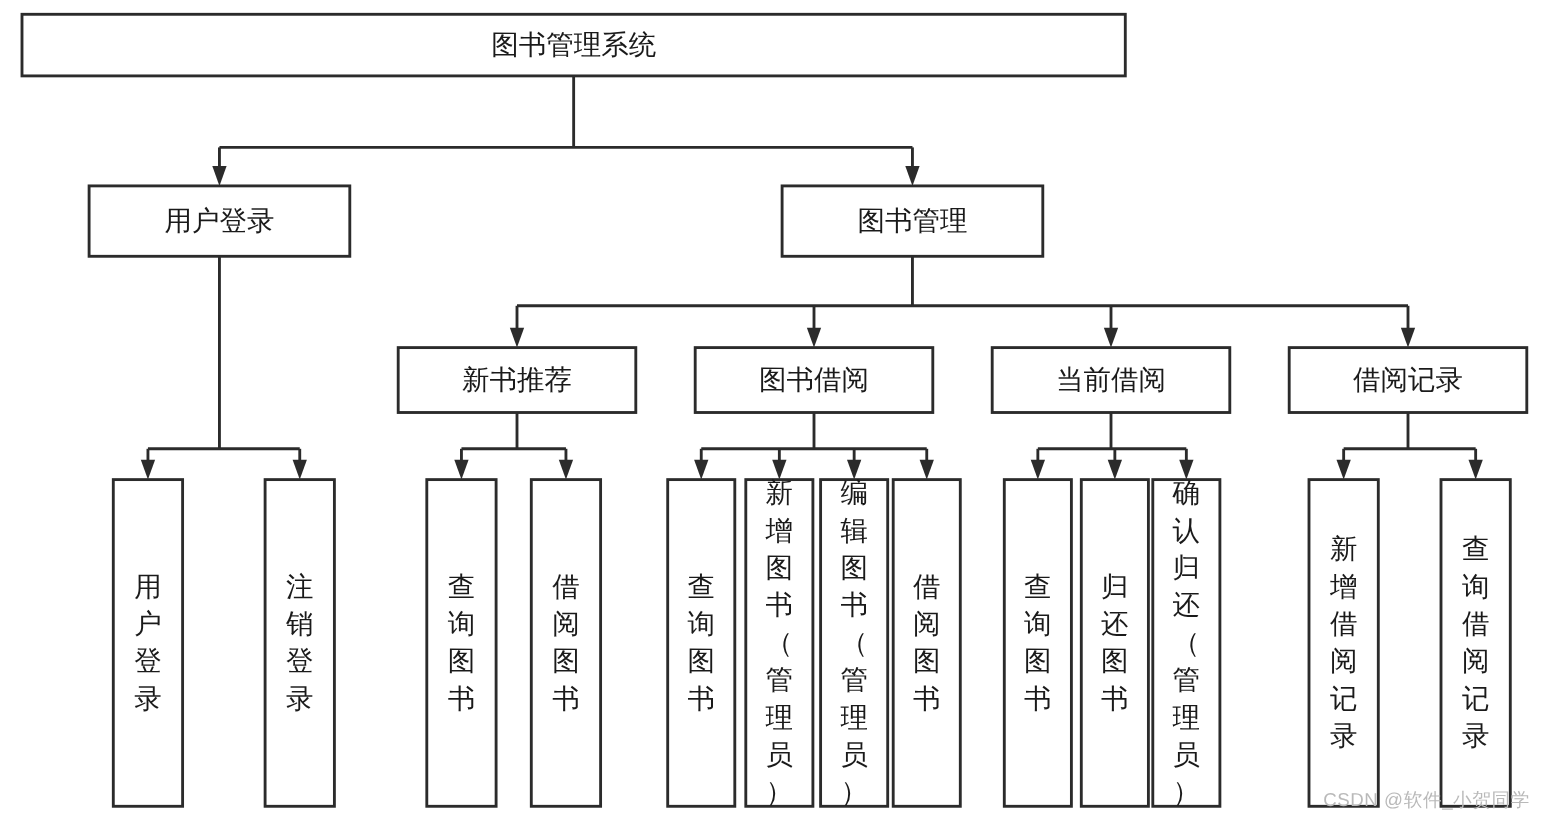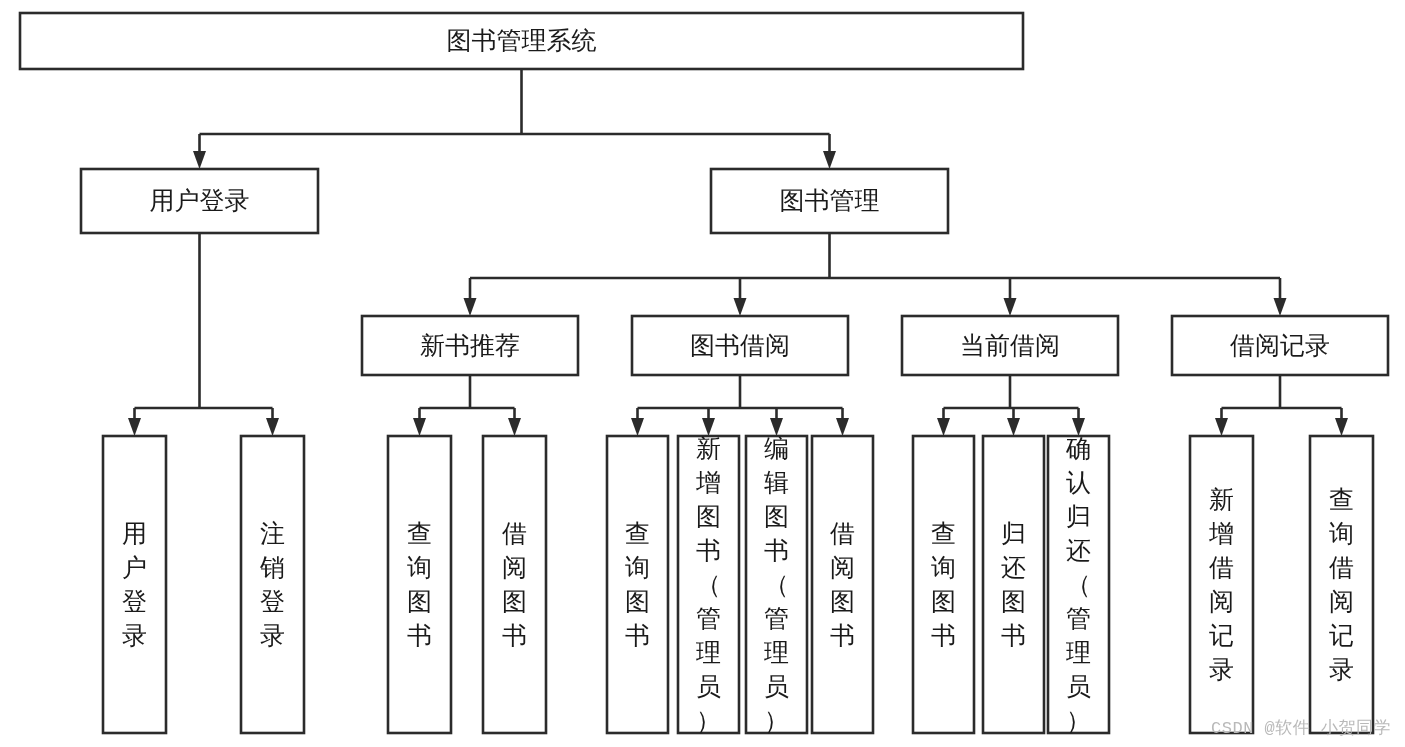--- a/index.html
+++ b/index.html
@@ -48,21 +48,21 @@
     stroke-linecap: butt;
   }
   .arrow-head {
     fill: #2b2b2b;
     stroke: none;
   }
   .watermark {
     position: absolute;
     right: 14px;
     bottom: 8px;
-    font-family: Liberation Mono, monospace;
+    font-family: Liberation Sans, sans-serif;
     font-size: 17px;
     color: #b9b9b9;
     letter-spacing: 0.5px;
     white-space: nowrap;
     user-select: none;
     text-align: right;
   }
 </style>
 </head>
 <body>

